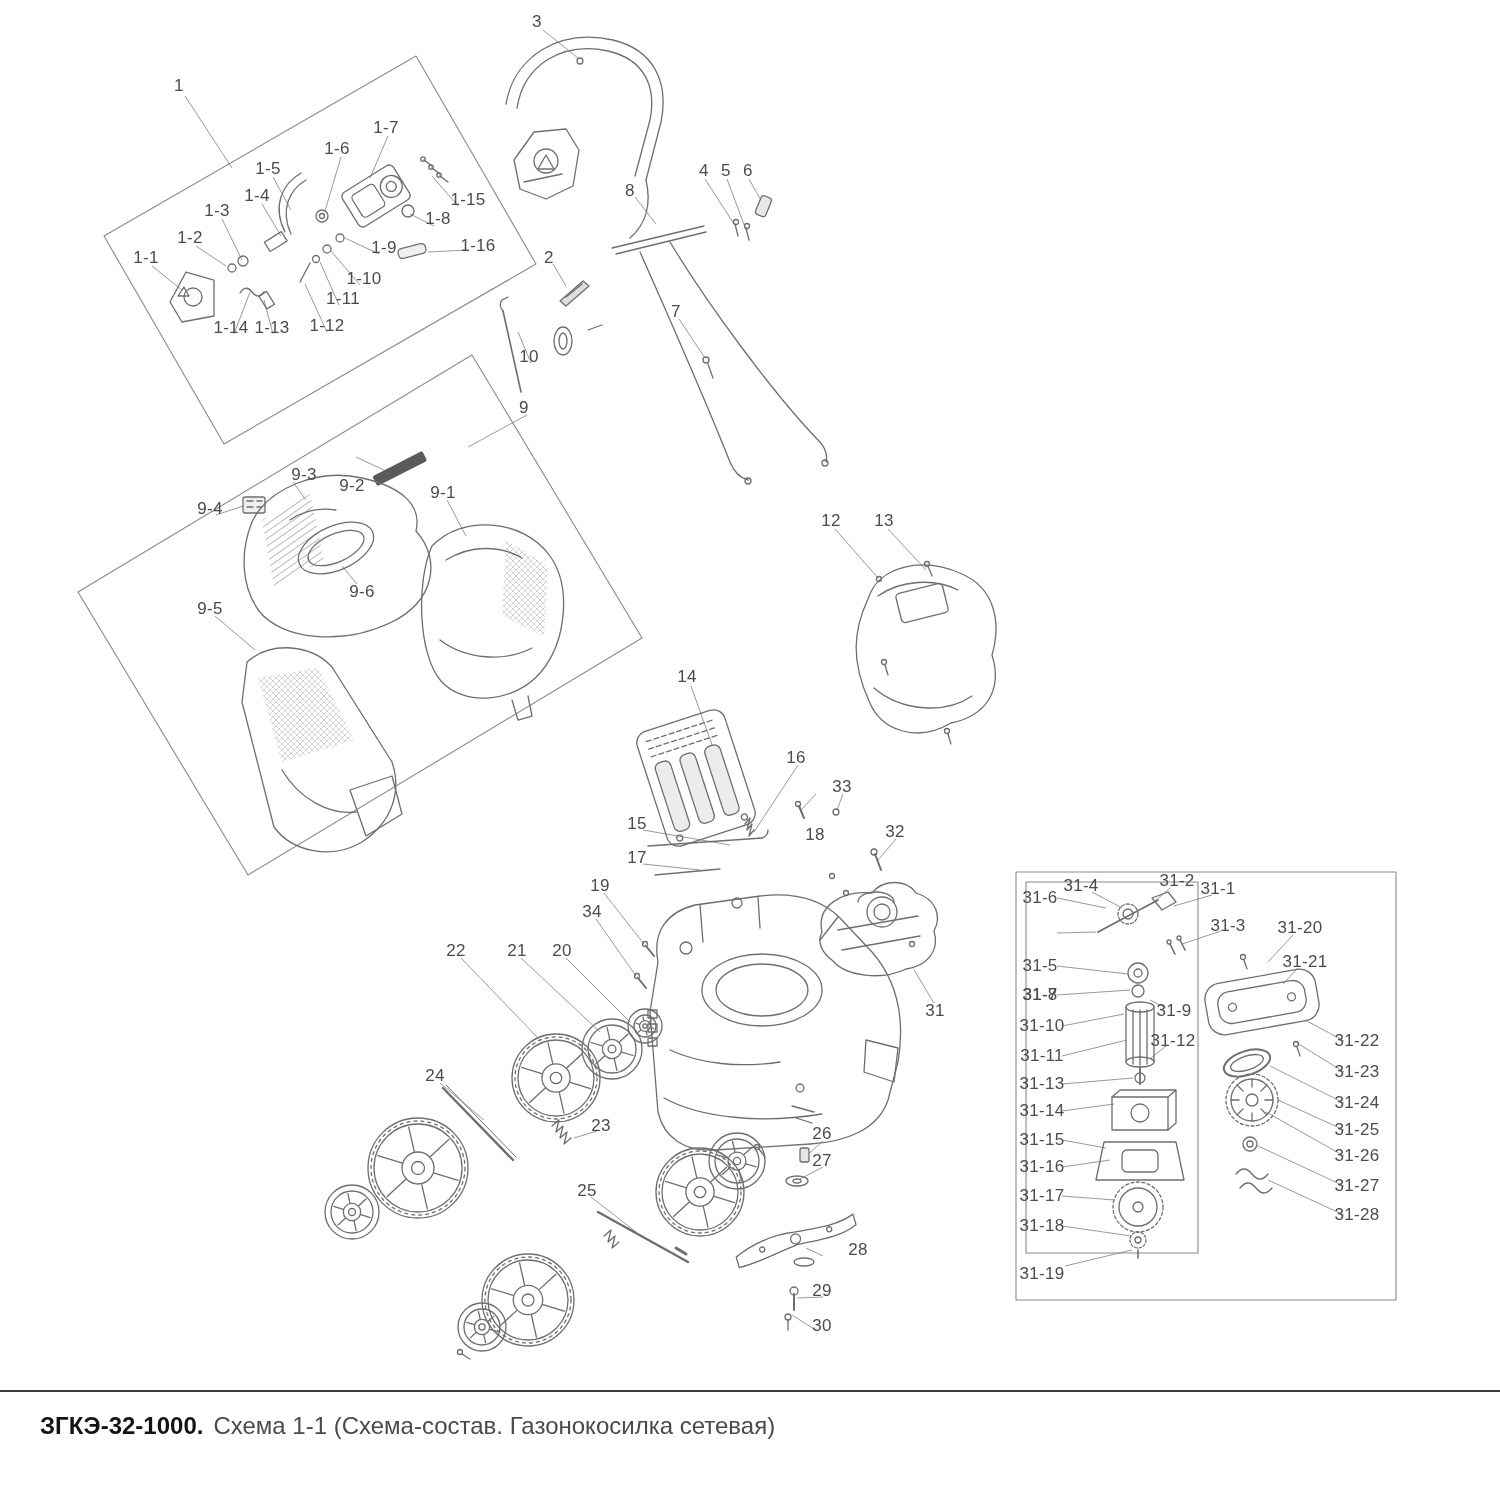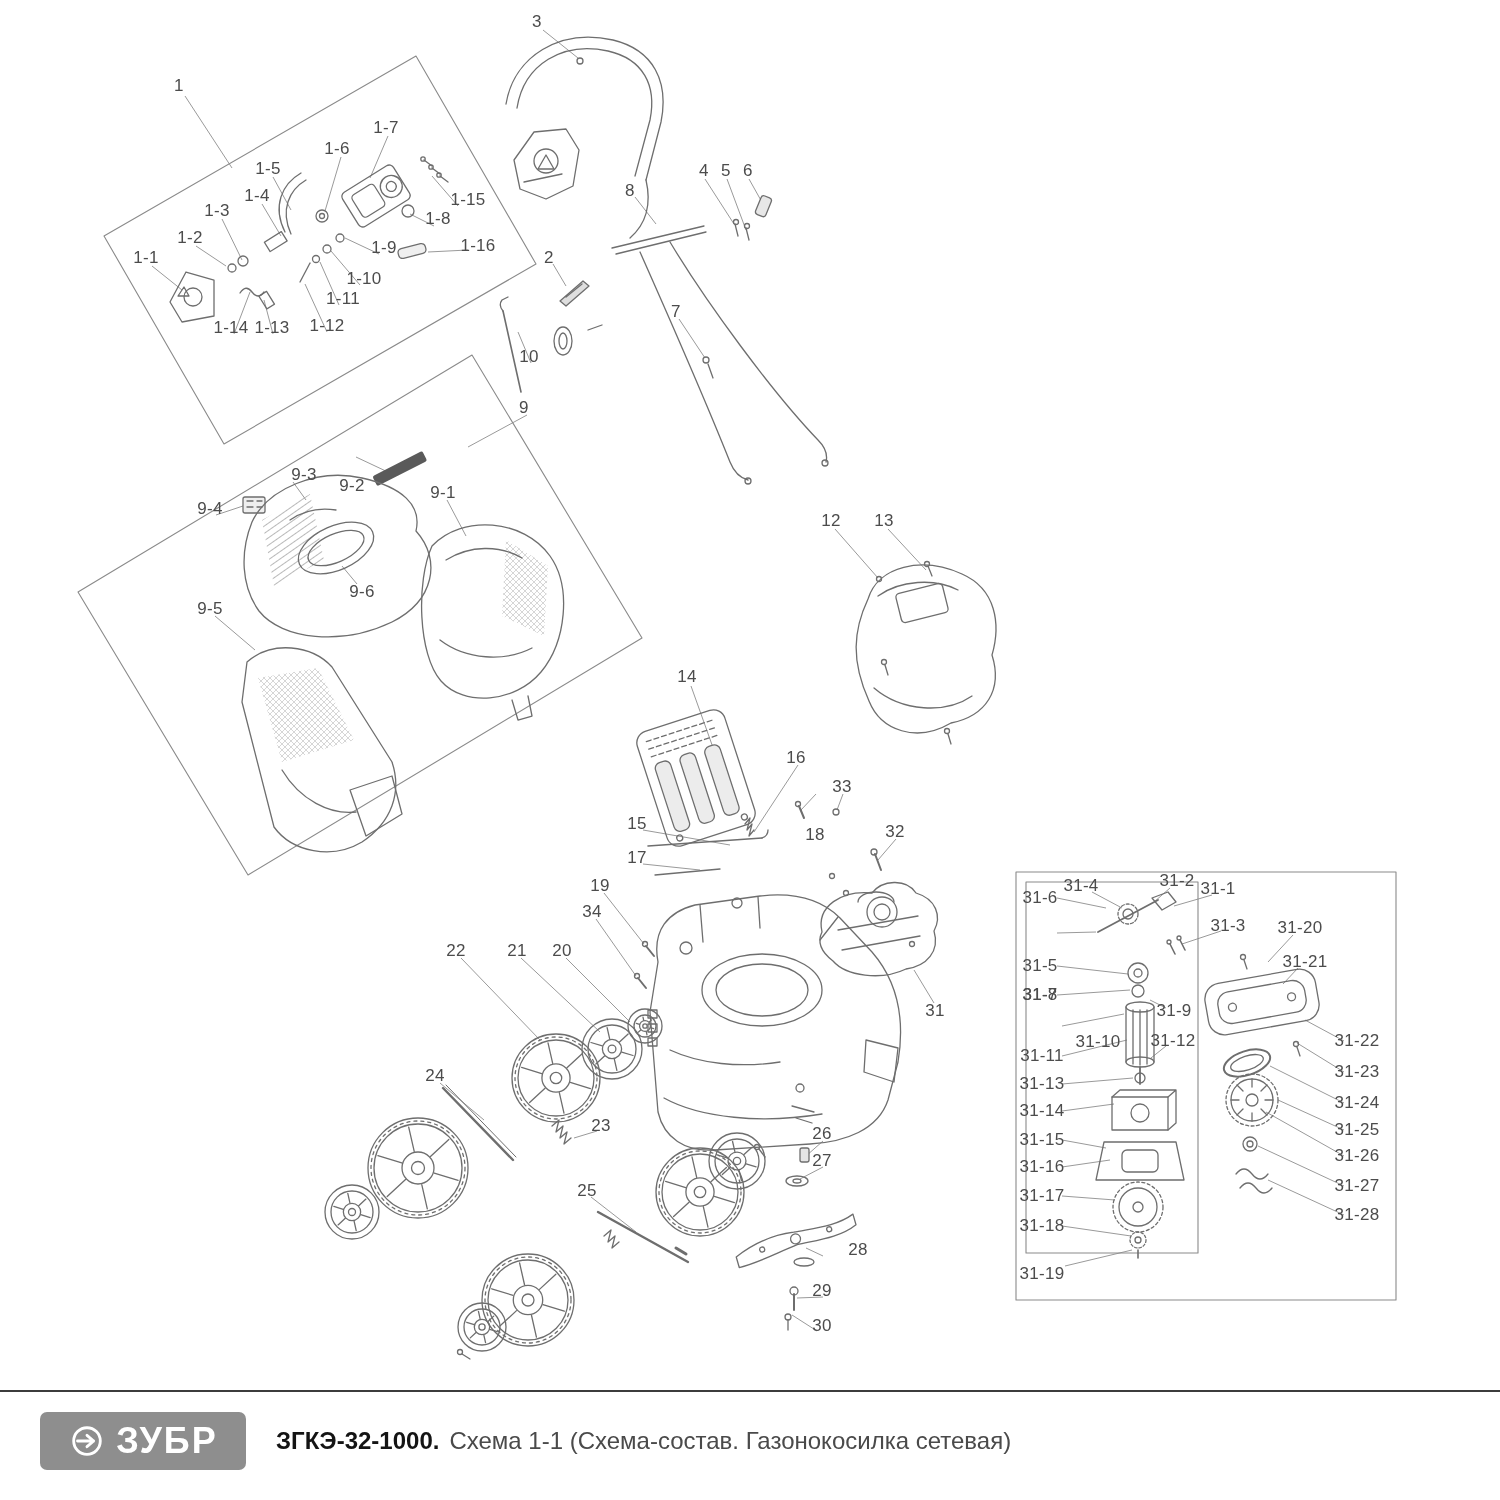--- a/index.html
+++ b/index.html
@@ -548,21 +548,21 @@
       <div class="callout" style="left: 1081px; top: 886px;">31-4</div>
       <div class="callout" style="left: 1177px; top: 881px;">31-2</div>
       <div class="callout" style="left: 1218px; top: 889px;">31-1</div>
       <div class="callout" style="left: 1040px; top: 966px; margin-top: 29px;">31-7</div>
       <div class="callout" style="left: 1228px; top: 926px;">31-3</div>
       <div class="callout" style="left: 1300px; top: 928px;">31-20</div>
       <div class="callout" style="left: 1040px; top: 966px;">31-5</div>
       <div class="callout" style="left: 1305px; top: 962px;">31-21</div>
       <div class="callout" style="left: 1040px; top: 995px;">31-8</div>
       <div class="callout" style="left: 1174px; top: 1011px;">31-9</div>
-      <div class="callout" style="left: 1098px; top: 1026px; margin-top: 16px;">31-10</div>
+      <div class="callout" style="left: 1042px; top: 1026px;">31-10</div>
       <div class="callout" style="left: 1173px; top: 1041px;">31-12</div>
       <div class="callout" style="left: 1357px; top: 1041px;">31-22</div>
       <div class="callout" style="left: 1042px; top: 1056px;">31-11</div>
       <div class="callout" style="left: 1357px; top: 1072px;">31-23</div>
       <div class="callout" style="left: 1042px; top: 1084px;">31-13</div>
       <div class="callout" style="left: 1357px; top: 1103px;">31-24</div>
       <div class="callout" style="left: 1042px; top: 1111px;">31-14</div>
       <div class="callout" style="left: 1357px; top: 1130px;">31-25</div>
       <div class="callout" style="left: 1042px; top: 1140px;">31-15</div>
       <div class="callout" style="left: 1357px; top: 1156px;">31-26</div>
@@ -570,25 +570,18 @@
       <div class="callout" style="left: 1357px; top: 1186px;">31-27</div>
       <div class="callout" style="left: 1042px; top: 1196px;">31-17</div>
       <div class="callout" style="left: 1357px; top: 1215px;">31-28</div>
       <div class="callout" style="left: 1042px; top: 1226px;">31-18</div>
       <div class="callout" style="left: 1042px; top: 1274px;">31-19</div>
     </div>
 
   <div class="footer">
     <div class="rule"></div>
     <div class="footer-row">
-      <div class="logo">
-        <svg width="38" height="38" viewBox="0 0 40 40">
-          <circle cx="20" cy="20" r="14" fill="none" stroke="#ffffff" stroke-width="3"></circle>
-          <path d="M10,20 L27,20 M27,20 L20,14 M27,20 L20,26" stroke="#ffffff" stroke-width="3" fill="none" stroke-linecap="round"></path>
-        </svg>
-        <span class="logo-text">ЗУБР</span>
-      </div>
       <div class="title">
         <span class="model">ЗГКЭ-32-1000.</span><span class="scheme">Схема 1-1 (Схема-состав. Газонокосилка сетевая)</span>
       </div>
     </div>
   </div>
 </div>
 
 </body></html>

